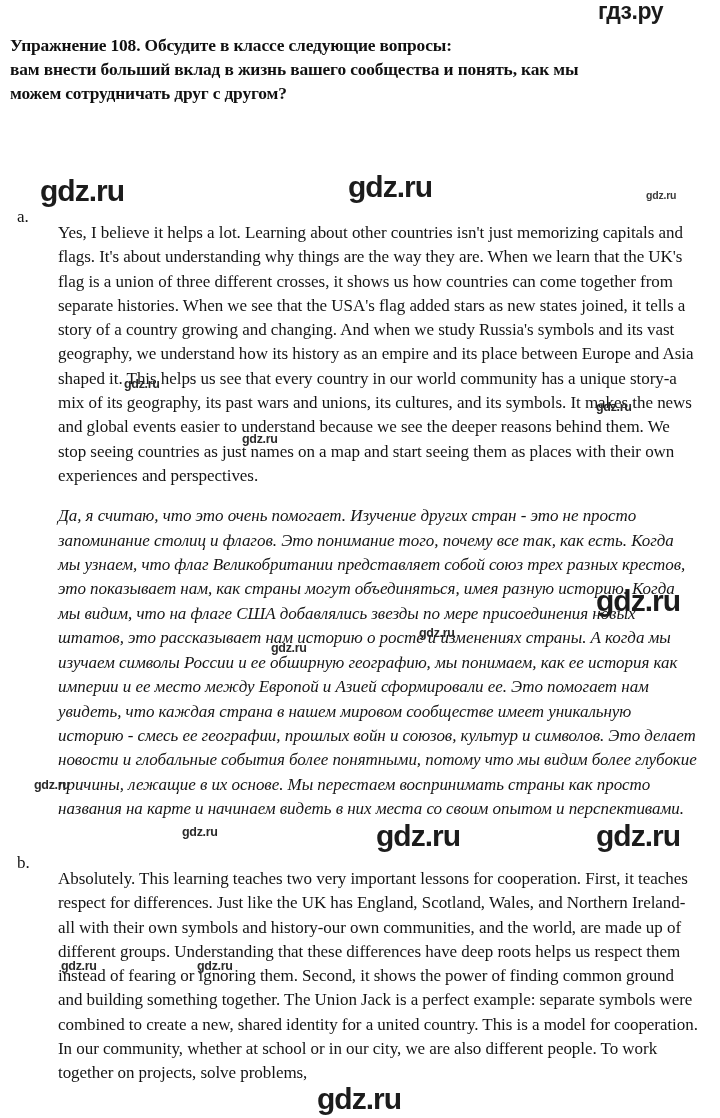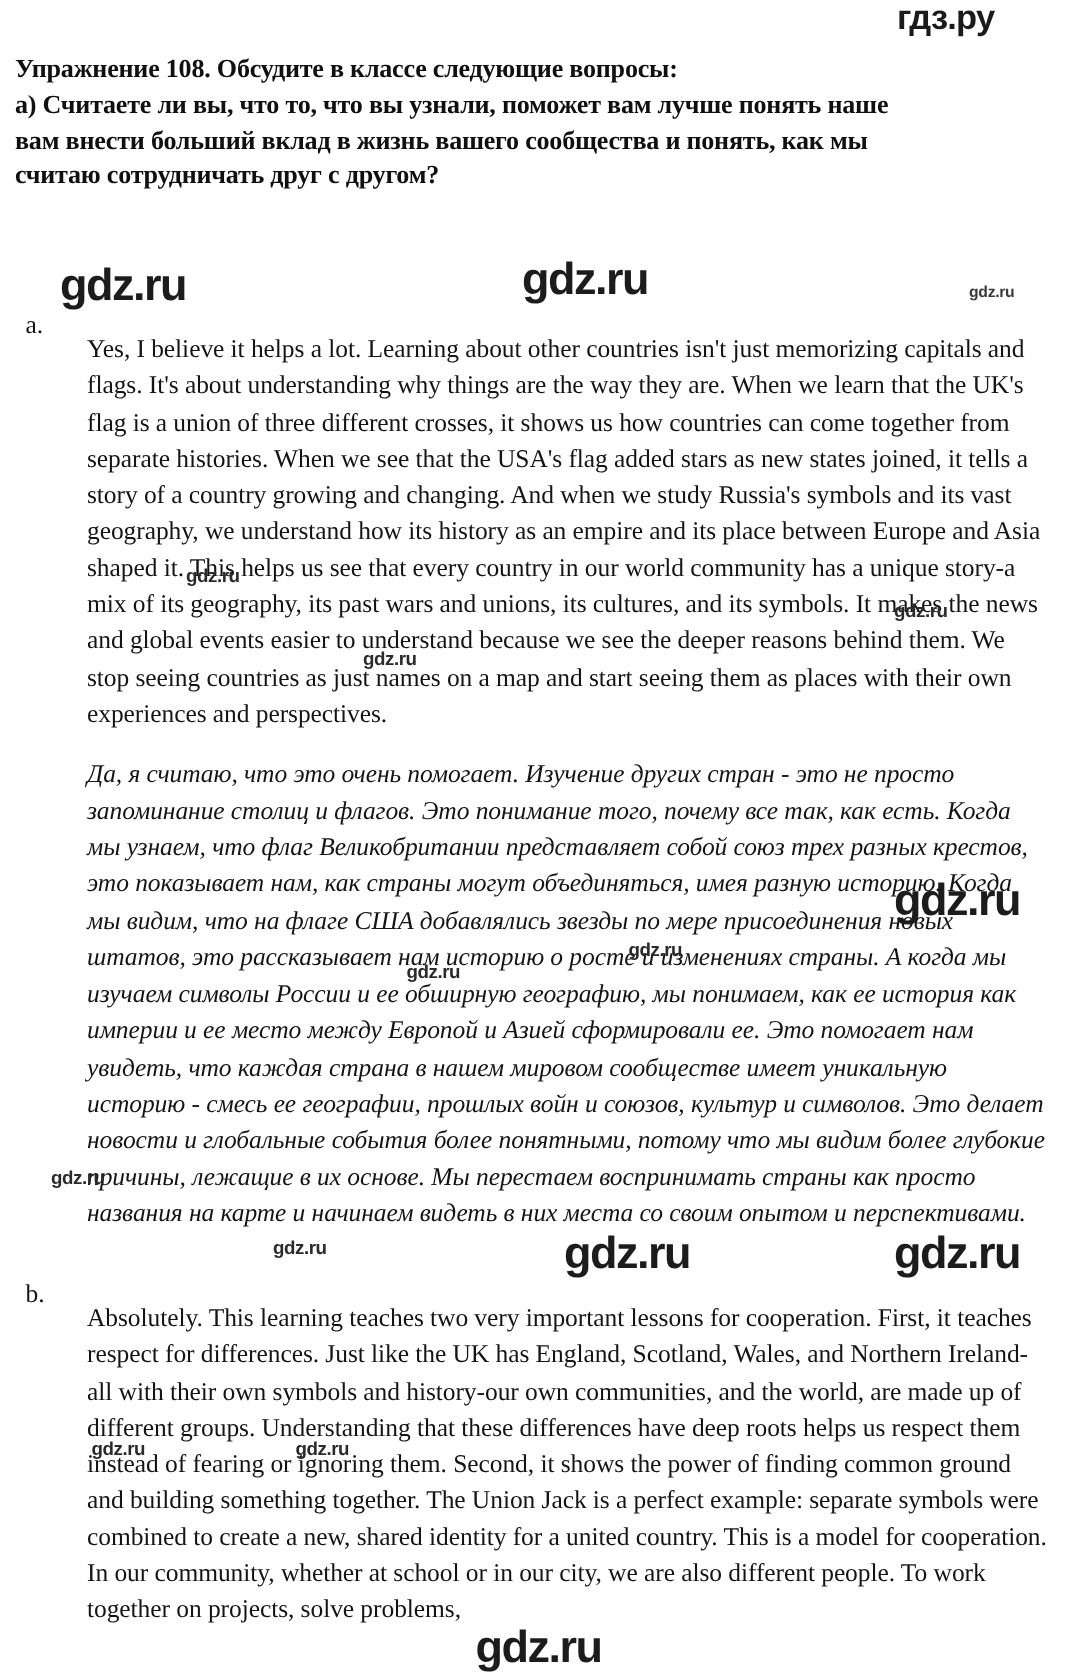--- a/index.html
+++ b/index.html
@@ -94,23 +94,22 @@
 </style>
 </head>
 <body>
 
 <div id="site-logo">гдз.ру</div>
 
 <div id="page">
 
   <div id="exercise-heading">
     <span class="hline">Упражнение 108. Обсудите в классе следующие вопросы:</span>
-    <span class="hline">a) Считаете ли вы, что то, что вы узнали, поможет вам лучше понять наше</span>
     <span class="hline">вам внести больший вклад в жизнь вашего сообщества и понять, как мы</span>
-    <span class="hline">считаю сотрудничать друг с другом?</span>
+    <span class="hline">можем сотрудничать друг с другом?</span>
   </div>
 
   <div class="answer" id="answer-a">
     <div class="marker">a.</div>
     <div class="body">
       <p class="en">Yes, I believe it helps a lot. Learning about other countries isn't just memorizing capitals and flags. It's about understanding why things are the way they are. When we learn that the UK's flag is a union of three different crosses, it shows us how countries can come together from separate histories. When we see that the USA's flag added stars as new states joined, it tells a story of a country growing and changing. And when we study Russia's symbols and its vast geography, we understand how its history as an empire and its place between Europe and Asia shaped it. This helps us see that every country in our world community has a unique story-a mix of its geography, its past wars and unions, its cultures, and its symbols. It makes the news and global events easier to understand because we see the deeper reasons behind them. We stop seeing countries as just names on a map and start seeing them as places with their own experiences and perspectives.</p>
       <p class="ru">Да, я считаю, что это очень помогает. Изучение других стран - это не просто запоминание столиц и флагов. Это понимание того, почему все так, как есть. Когда мы узнаем, что флаг Великобритании представляет собой союз трех разных крестов, это показывает нам, как страны могут объединяться, имея разную историю. Когда мы видим, что на флаге США добавлялись звезды по мере присоединения новых штатов, это рассказывает нам историю о росте и изменениях страны. А когда мы изучаем символы России и ее обширную географию, мы понимаем, как ее история как империи и ее место между Европой и Азией сформировали ее. Это помогает нам увидеть, что каждая страна в нашем мировом сообществе имеет уникальную историю - смесь ее географии, прошлых войн и союзов, культур и символов. Это делает новости и глобальные события более понятными, потому что мы видим более глубокие причины, лежащие в их основе. Мы перестаем воспринимать страны как просто названия на карте и начинаем видеть в них места со своим опытом и перспективами.</p>
     </div>
   </div>
 

